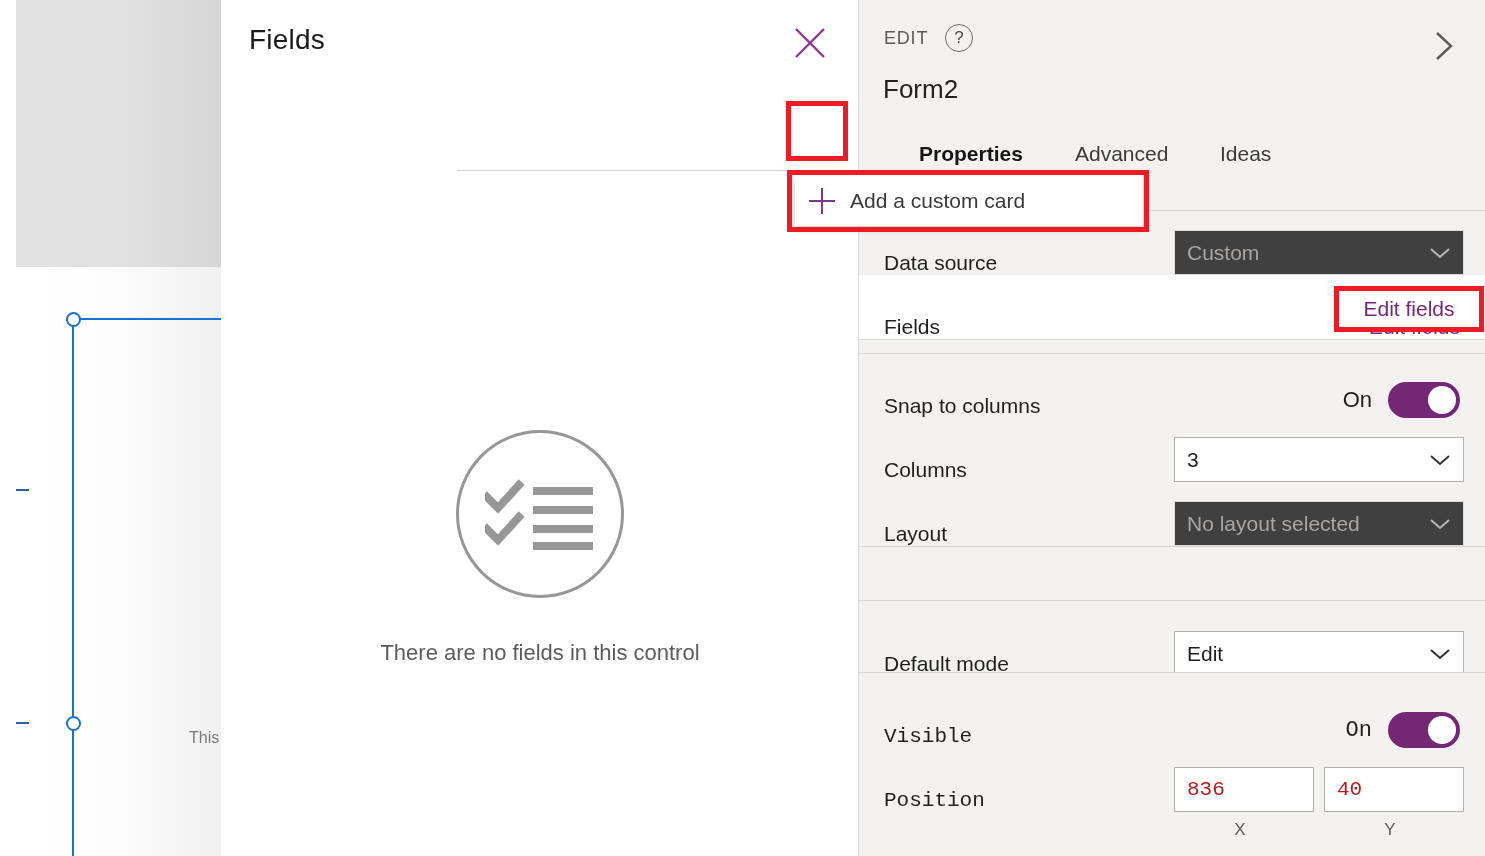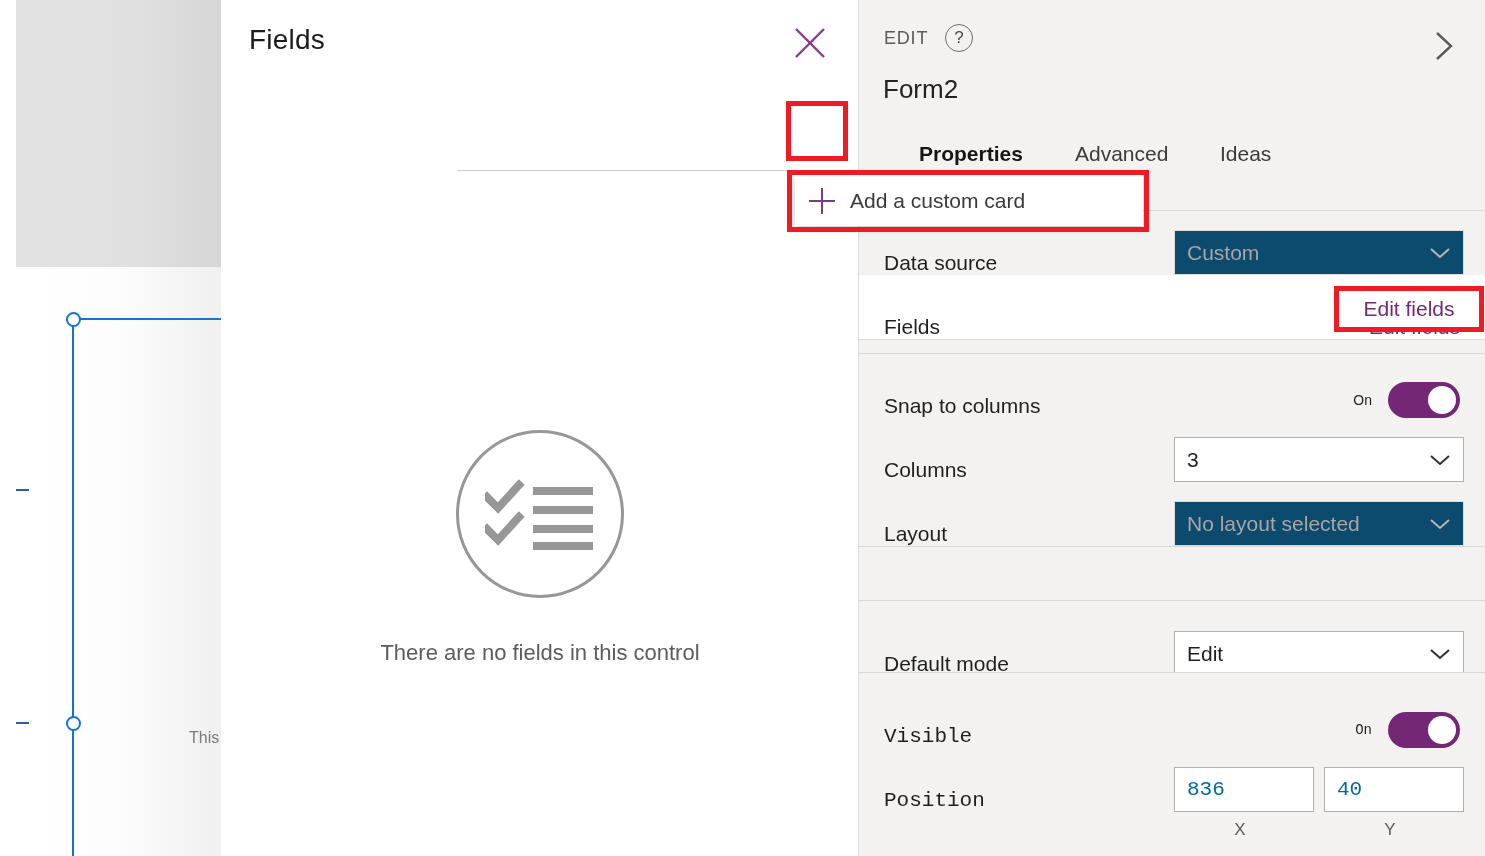--- a/index.html
+++ b/index.html
@@ -182,43 +182,43 @@
   }
   .prop-control { flex: 1; display: flex; align-items: center; justify-content: flex-end; }
 
   .sel-box {
     width: 290px; height: 45px; background: #ffffff;
     border: 1px solid #b3b0ad; display: flex; align-items: center;
     padding: 0 12px; font-size: 21px; color: #1f1f1f; cursor: pointer;
     position: relative;
   }
   .sel-box.disabled {
-    background: #0c4a6e; border-color: #dedbd9; color: #a8a5a3; cursor: default;
+    background: #404040; border-color: #dedbd9; color: #a8a5a3; cursor: default;
   }
   .sel-box .caret {
     position: absolute; right: 12px; top: 50%; transform: translateY(-50%);
     display: flex;
   }
   .link-btn {
     font-size: 21px; color: #742774; cursor: pointer;
   }
   .toggle-wrap { display: flex; align-items: center; gap: 16px; }
-  .toggle-state { font-size: 14px; color: #1f1f1f; }
+  .toggle-state { font-size: 22px; color: #1f1f1f; }
   .toggle {
     width: 72px; height: 36px; border-radius: 18px; background: #742774;
     position: relative; cursor: pointer;
   }
   .toggle .knob {
     position: absolute; right: 4px; top: 4px;
     width: 28px; height: 28px; border-radius: 50%; background: #ffffff;
   }
   .num-field {
     width: 140px; height: 45px; background: #ffffff; border: 1px solid #b3b0ad;
     display: flex; align-items: center; padding: 0 12px;
-    font-size: 21px; color: #0369a1;
+    font-size: 21px; color: #b91c1c;
   }
   .pos-fields { display: flex; gap: 10px; }
   .axis-labels {
     position: absolute; display: flex; gap: 10px; right: 25px; top: 820px;
   }
   .axis-label {
     width: 140px; text-align: center; font-size: 17px; color: #5c5c5c;
   }
 
   

